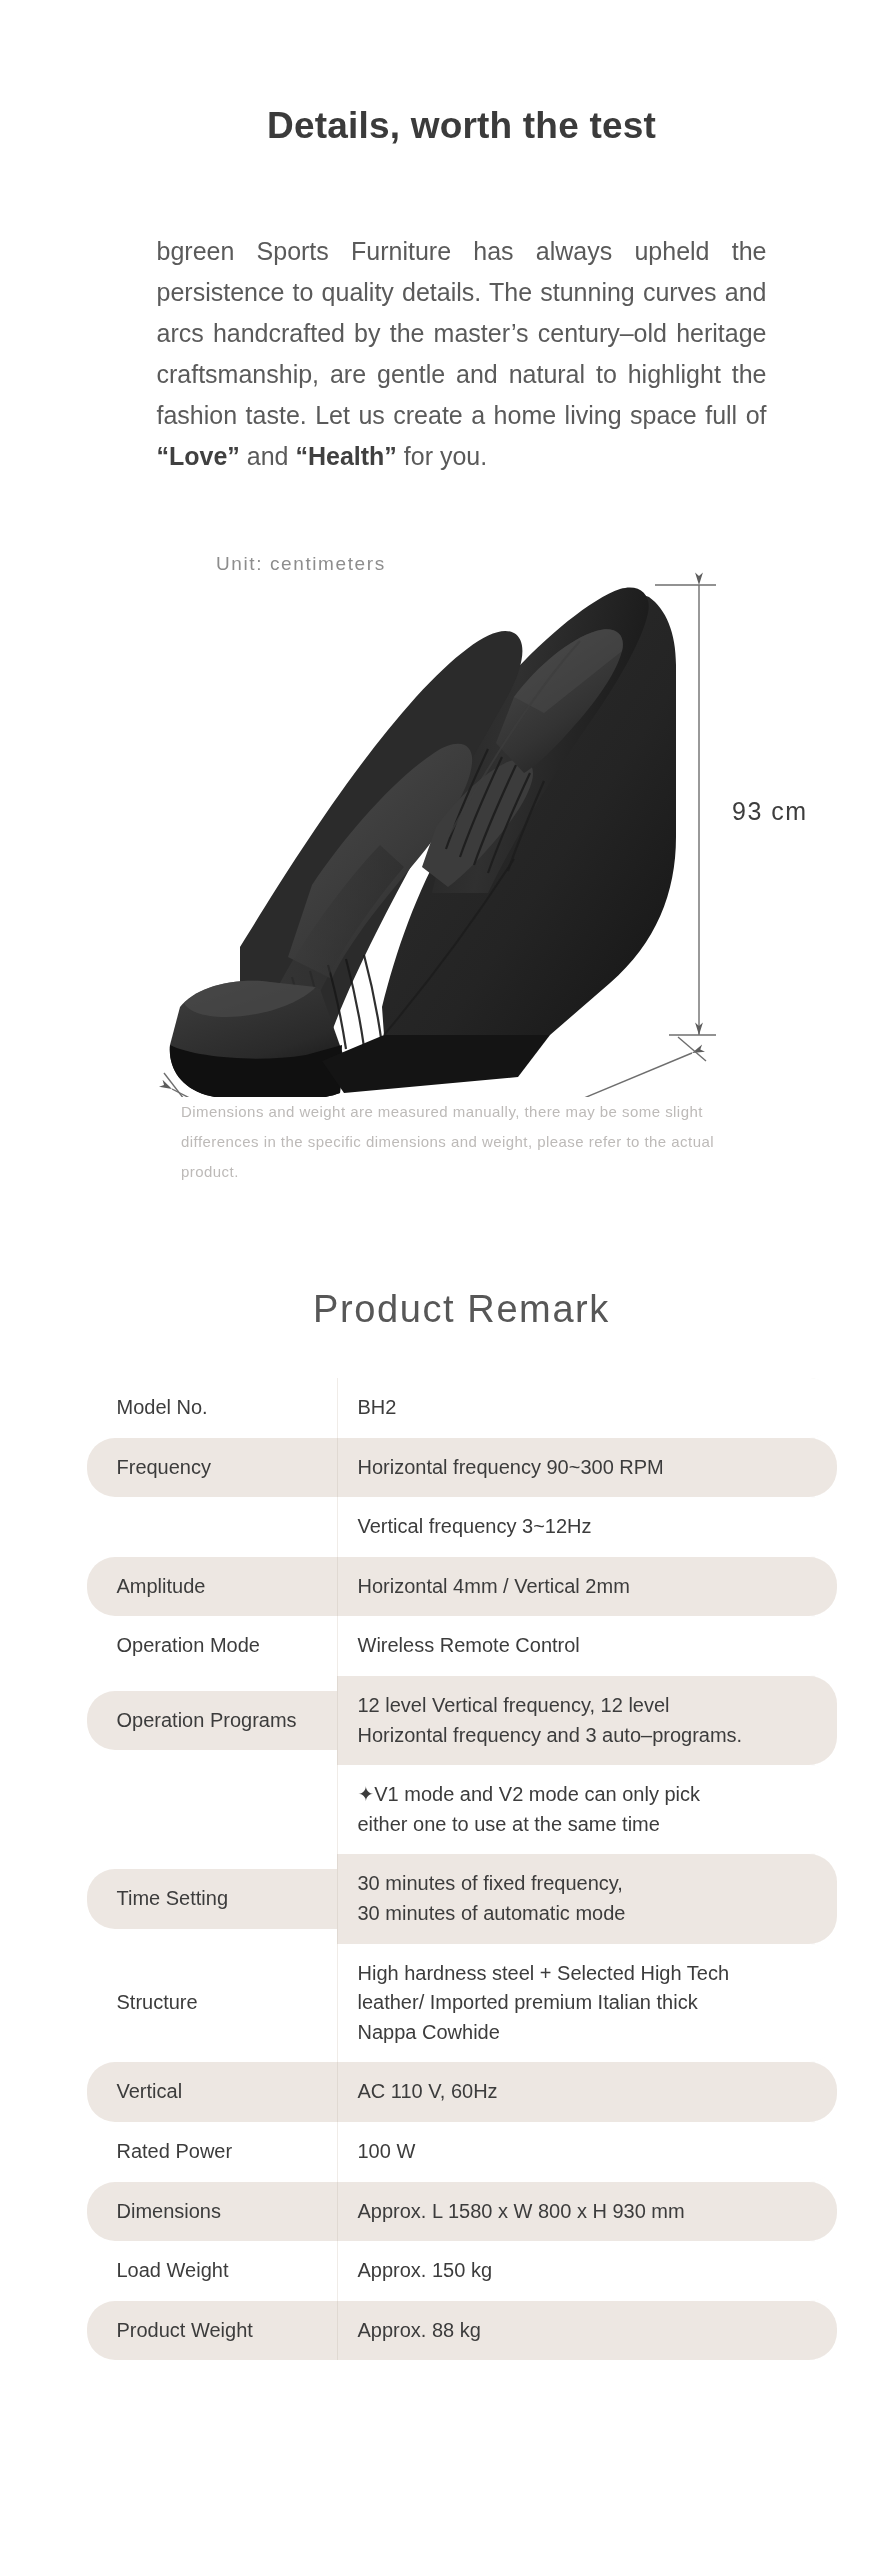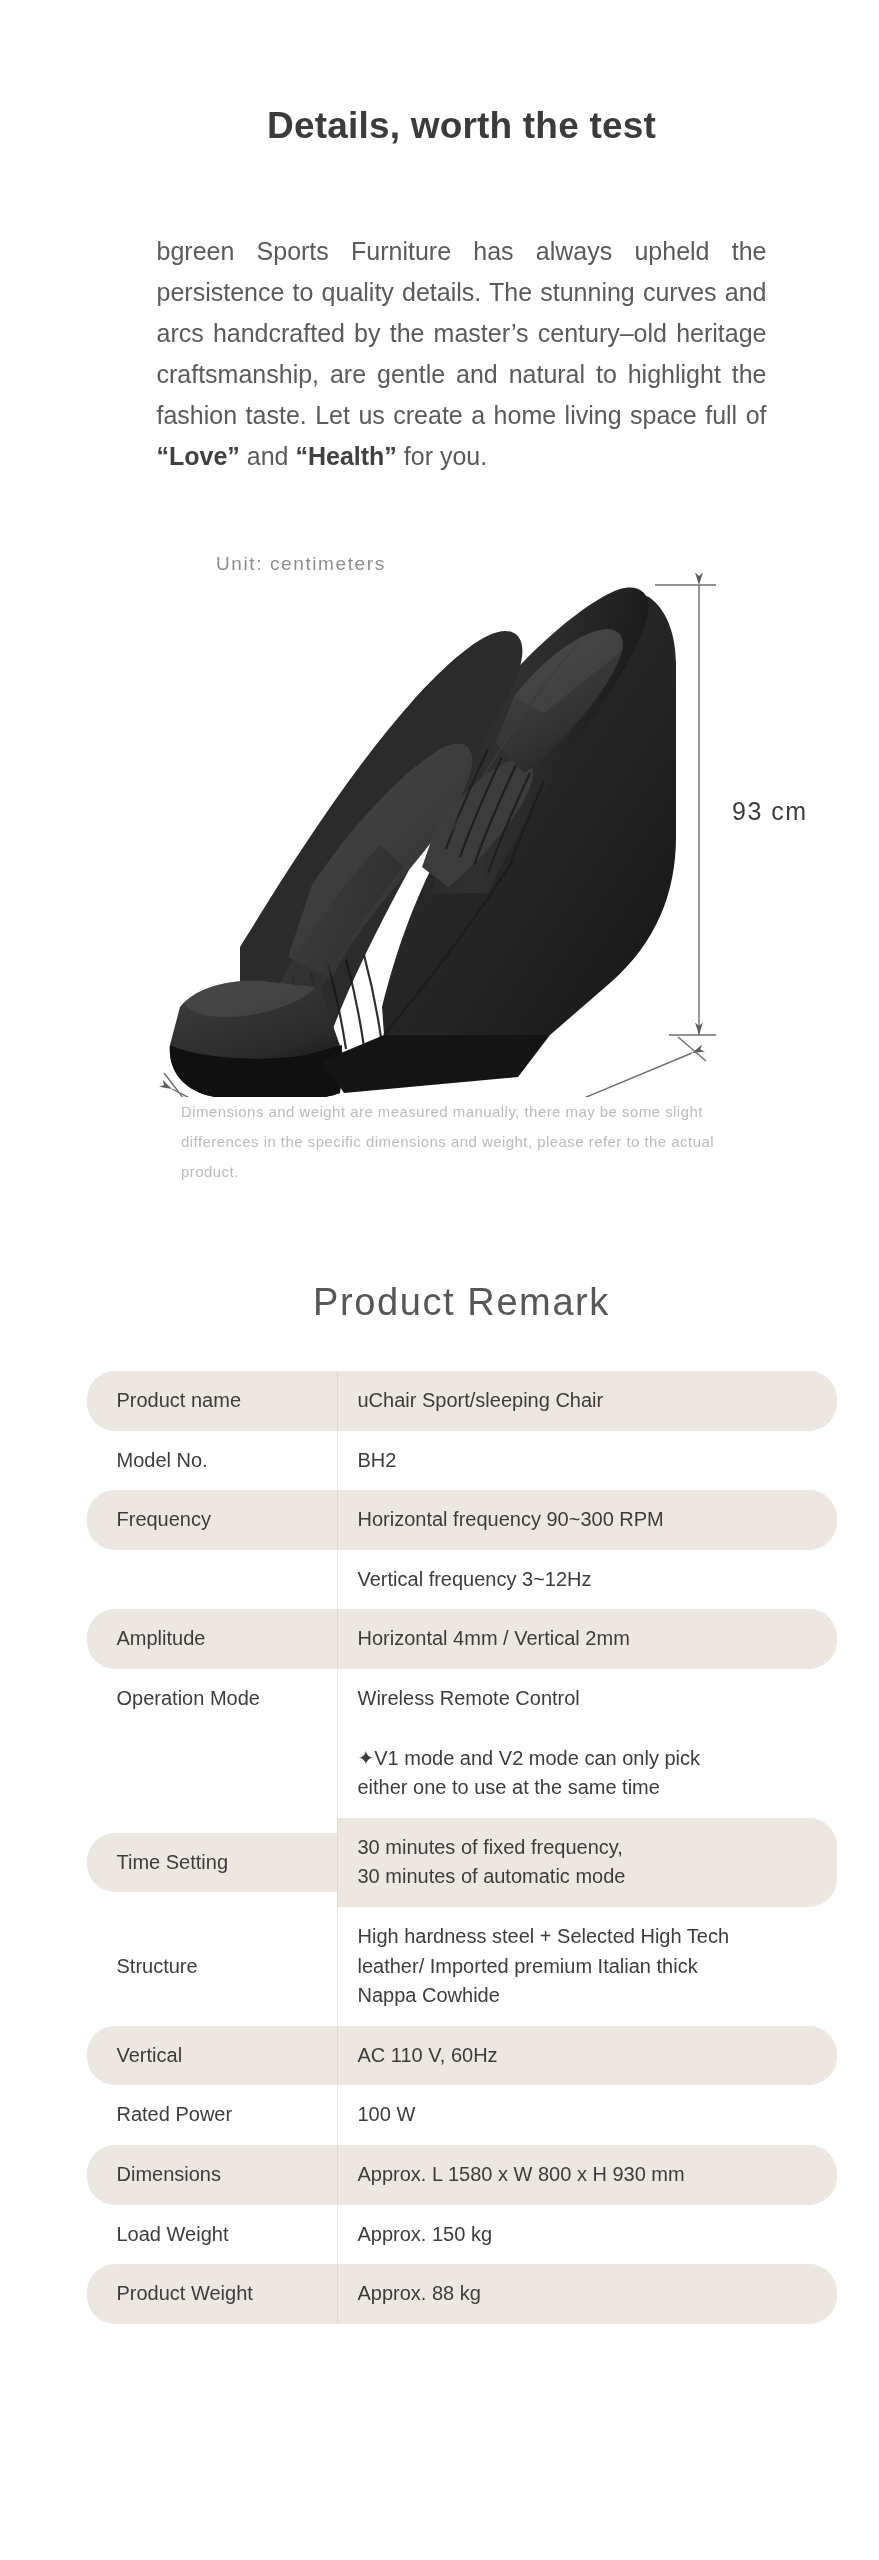--- a/index.html
+++ b/index.html
@@ -74,21 +74,21 @@
     letter-spacing: 0.45px;
   }
 
   
   .remark-title {
     text-align: center;
     font-size: 38px;
     font-weight: 400;
     color: #575757;
     letter-spacing: 1.6px;
-    margin: 4px;
+    margin: 11px;
     padding-top: 90px;
   }
 
   
   .spec-table {
     width: 750px;
     margin: 47px auto 0 auto;
     border-collapse: separate;
     border-spacing: 0;
   }
@@ -251,28 +251,20 @@
       <text class="dim-text" x="78" y="690">80 cm</text>
     </svg>
   </div>
 
   <p class="disclaimer">Dimensions and weight are measured manually, there may be some slight differences in the specific dimensions and weight, please refer to the actual product.</p>
 
   <h2 class="remark-title">Product Remark</h2>
 
   <table class="spec-table">
     <tbody>
-        <tr class="alt">
-          <td class="key-cell">
-            <div class="cell-inner">Product name</div>
-          </td>
-          <td class="val-cell">
-            <div class="cell-inner multiline">uChair Sport/sleeping Chair</div>
-          </td>
-        </tr>
         <tr>
           <td class="key-cell">
             <div class="cell-inner">Model No.</div>
           </td>
           <td class="val-cell">
             <div class="cell-inner multiline">BH2</div>
           </td>
         </tr>
         <tr class="alt">
           <td class="key-cell">
@@ -297,20 +289,29 @@
           <td class="val-cell">
             <div class="cell-inner multiline">Horizontal 4mm /  Vertical 2mm</div>
           </td>
         </tr>
         <tr>
           <td class="key-cell">
             <div class="cell-inner">Operation Mode</div>
           </td>
           <td class="val-cell">
             <div class="cell-inner multiline">Wireless Remote Control</div>
+          </td>
+        </tr>
+        <tr class="alt">
+          <td class="key-cell">
+            <div class="cell-inner">Operation Programs</div>
+          </td>
+          <td class="val-cell">
+            <div class="cell-inner multiline">12 level Vertical frequency, 12 level
+Horizontal frequency and 3 auto–programs.</div>
           </td>
         </tr>
         <tr>
           <td class="key-cell">
             <div class="cell-inner"></div>
           </td>
           <td class="val-cell">
             <div class="cell-inner multiline">✦V1 mode and V2 mode can only pick
 either one to use at the same time</div>
           </td>

